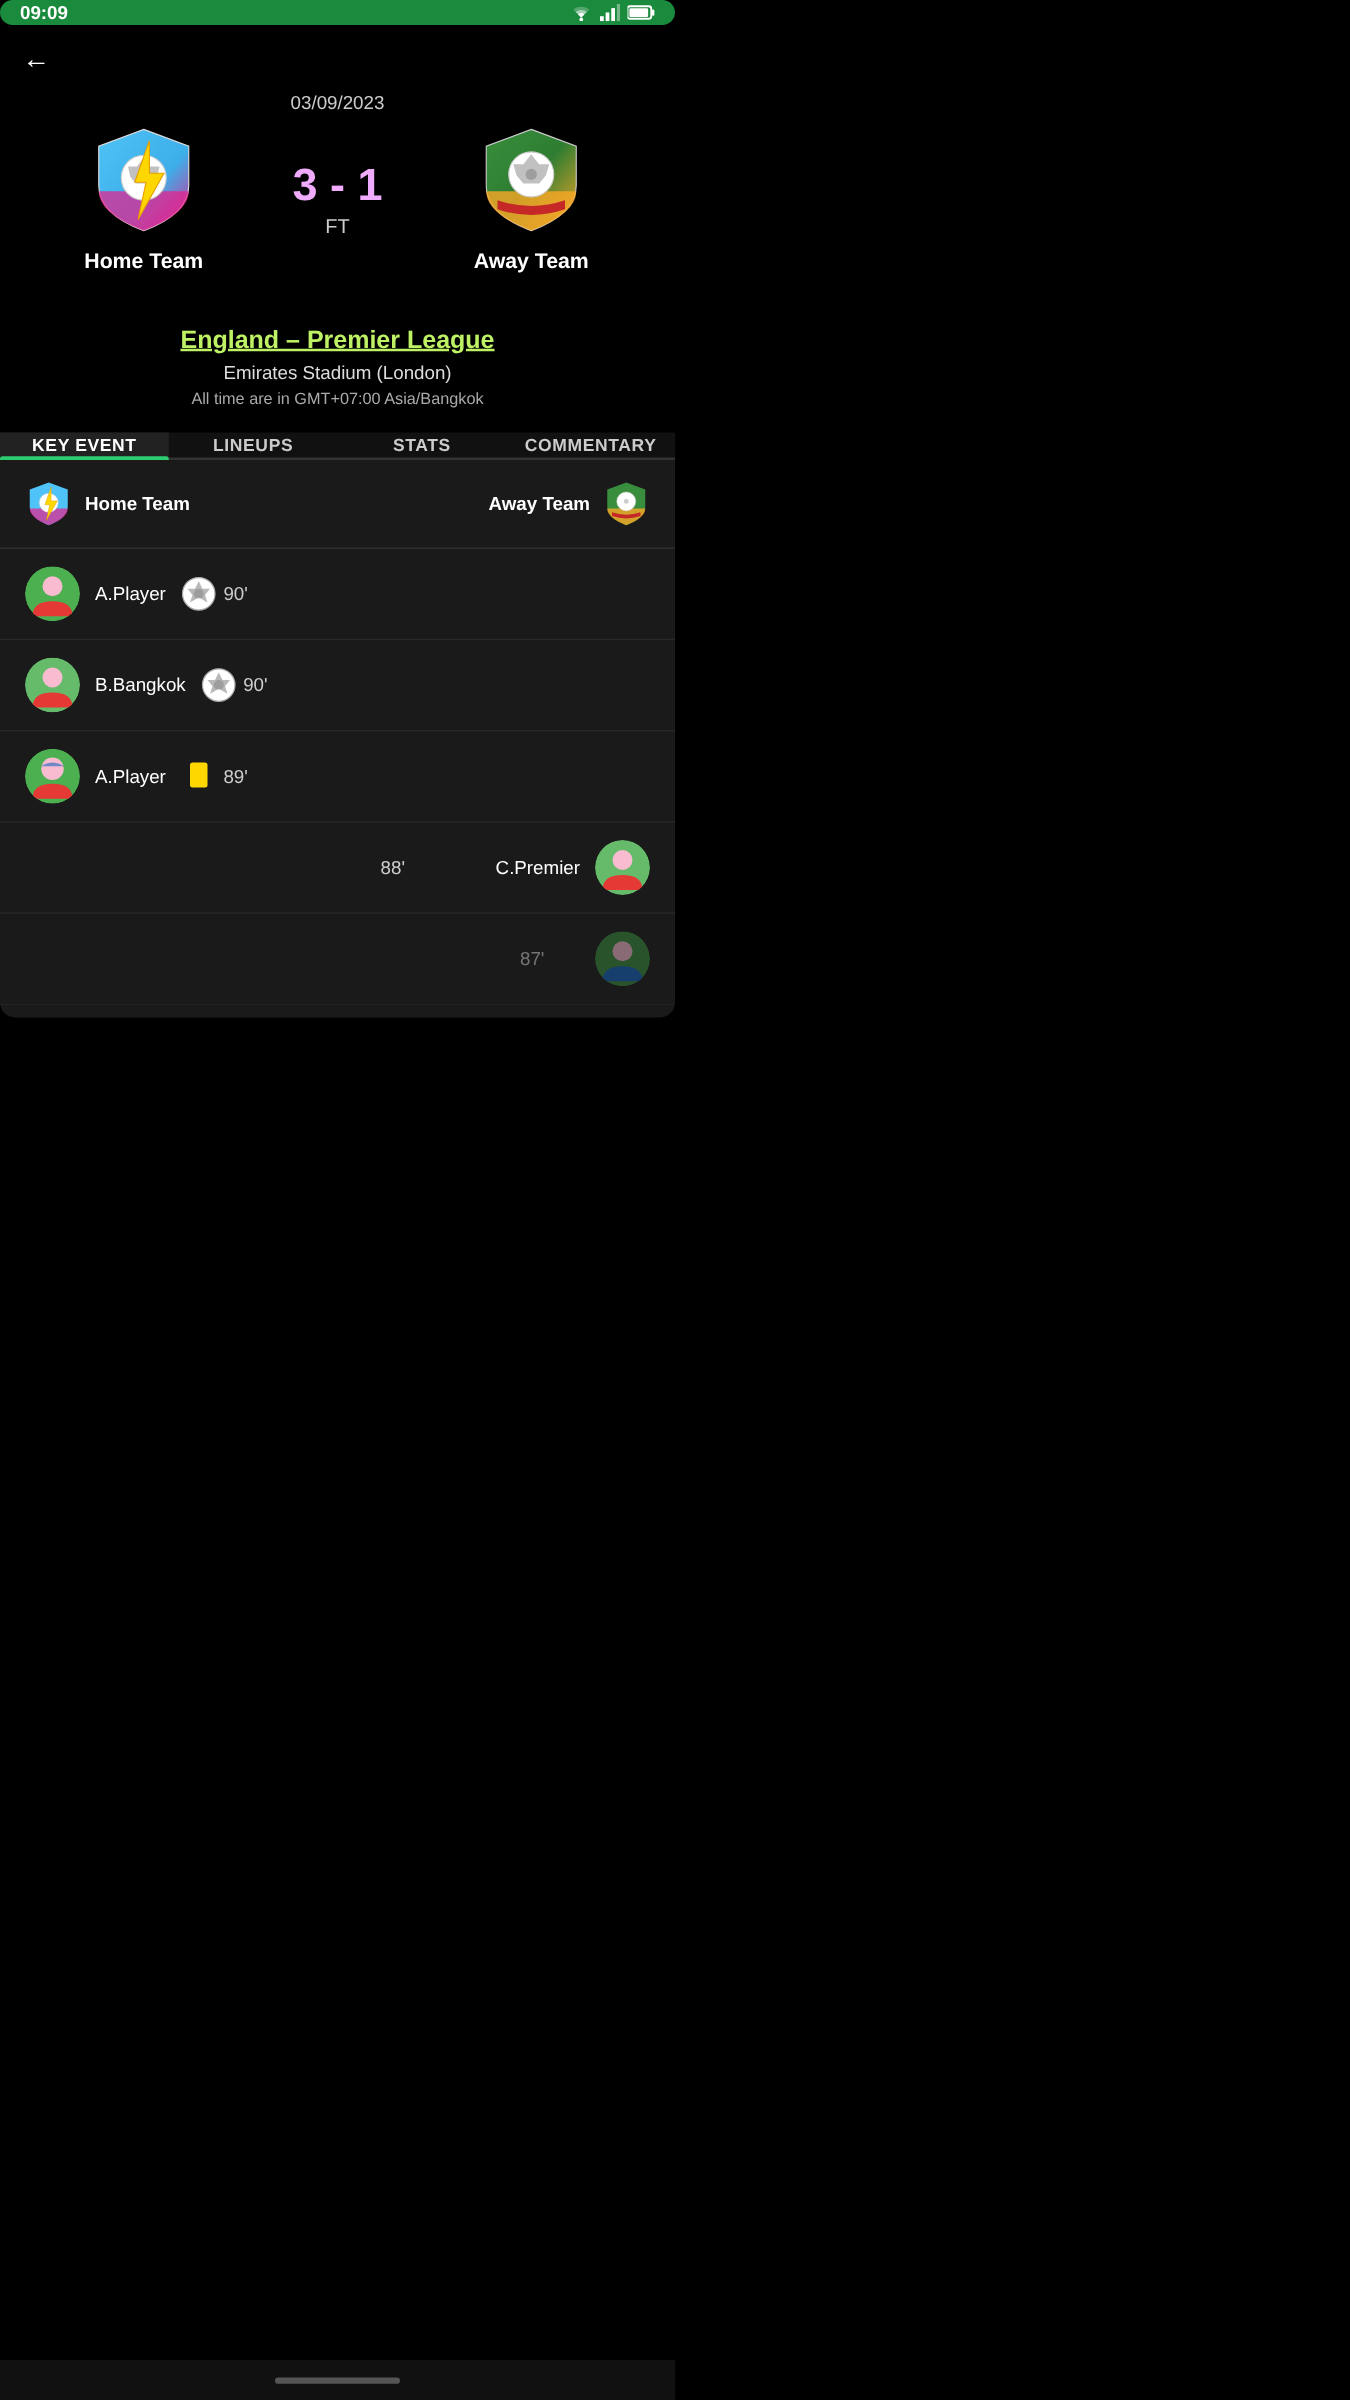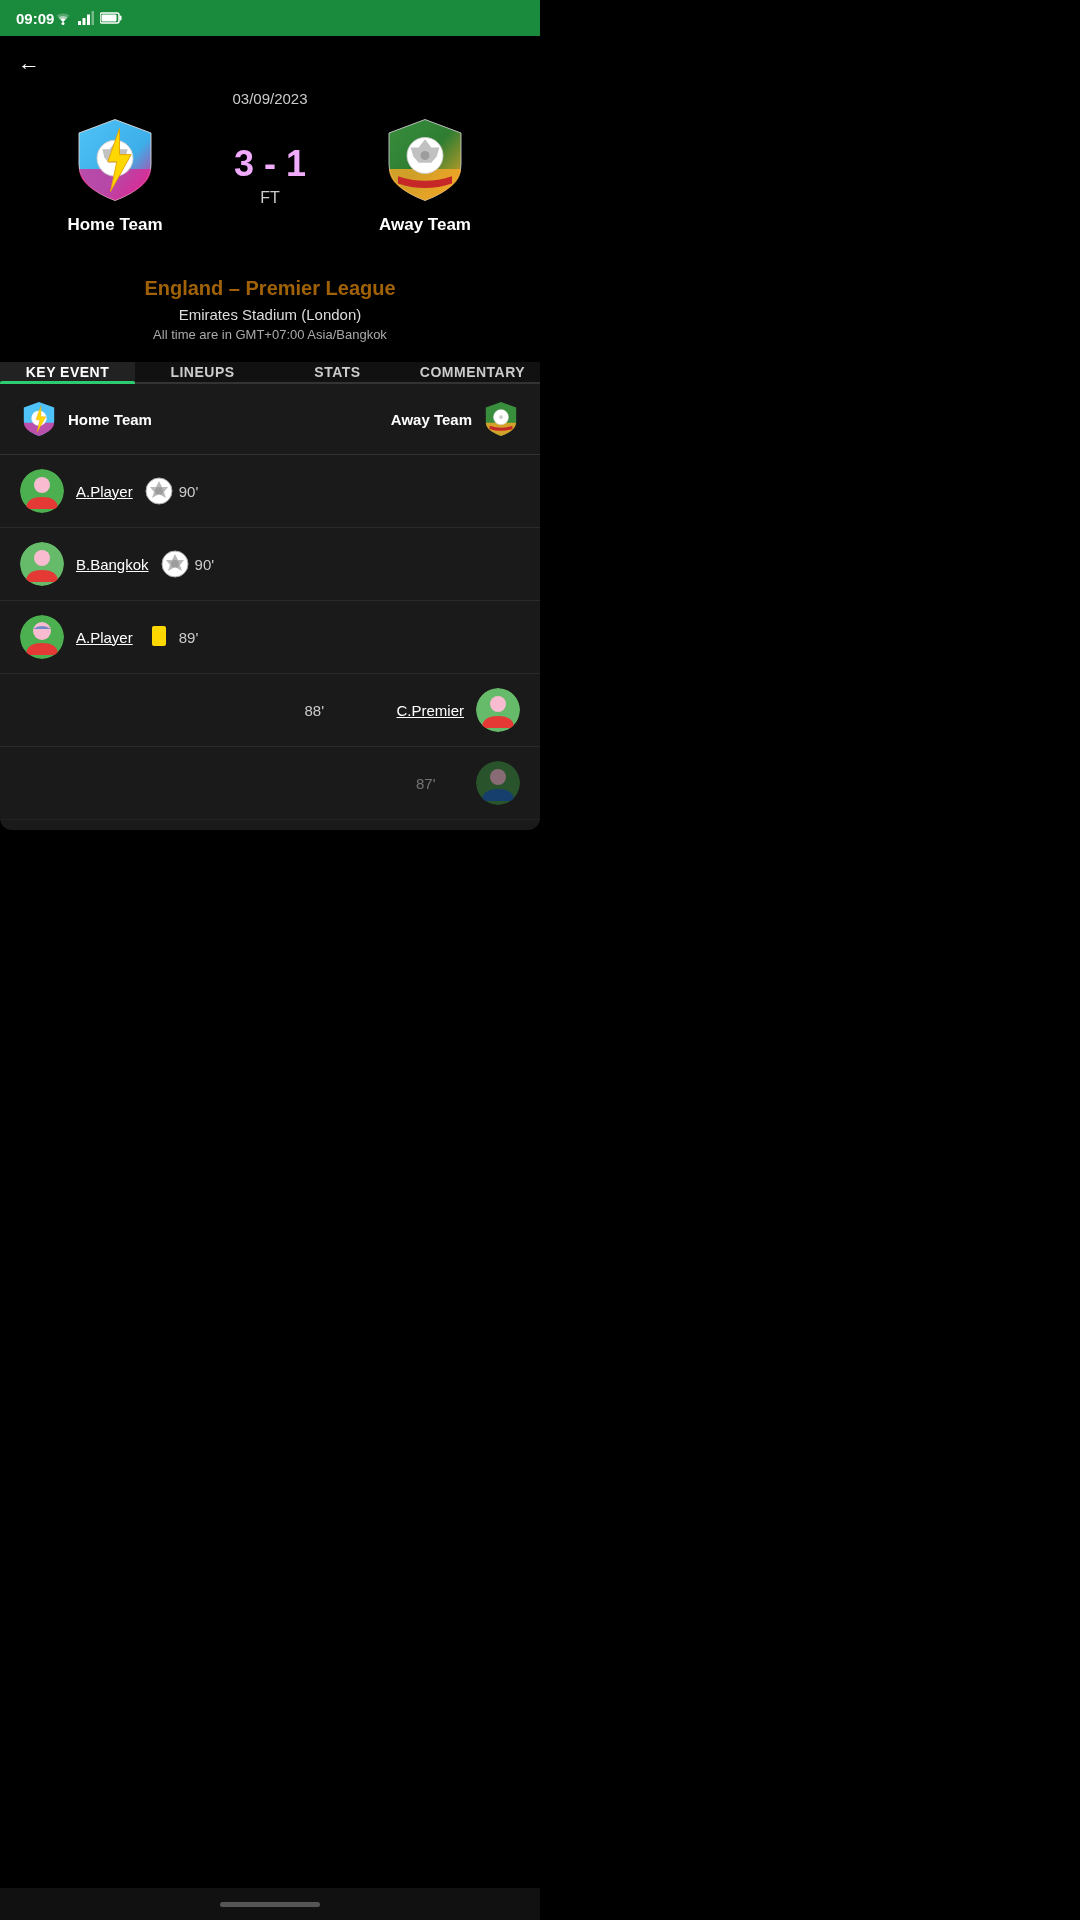--- a/index.html
+++ b/index.html
@@ -10,23 +10,25 @@
       font-family: 'Segoe UI', Arial, sans-serif;
       width: 540px;
       min-height: 960px;
       overflow-x: hidden;
     }
 
     
     .status-bar {
       background: #1a8a3c;
       display: flex;
+      justify-content: space-between;
       align-items: center;
       padding: 6px 16px;
-      height: 36px;
+      height: 20px;
+      border-radius: 16px;
     }
     .status-time {
       font-size: 15px;
       font-weight: bold;
       color: #fff;
     }
     .status-icons {
       display: flex;
       align-items: center;
       gap: 6px;
@@ -108,22 +110,23 @@
     }
 
     
     .league-info {
       text-align: center;
       padding: 10px 20px 20px;
     }
     .league-name {
       font-size: 20px;
       font-weight: bold;
-      color: #a16207;
+      color: #bef264;
       margin-bottom: 6px;
+      text-decoration: underline;
     }
     .stadium-name {
       font-size: 15px;
       color: #ddd;
       margin-bottom: 4px;
     }
     .timezone-note {
       font-size: 13px;
       color: #aaa;
     }
@@ -217,21 +220,20 @@
     }
     .player-avatar svg {
       width: 44px;
       height: 44px;
     }
     .player-name {
       font-size: 15px;
       color: #fff;
       margin: 0 12px;
       font-weight: 500;
-      text-decoration: underline;
     }
     .event-icon {
       width: 28px;
       height: 28px;
       flex-shrink: 0;
     }
     .event-minute {
       font-size: 15px;
       color: #ccc;
       margin-left: 6px;

